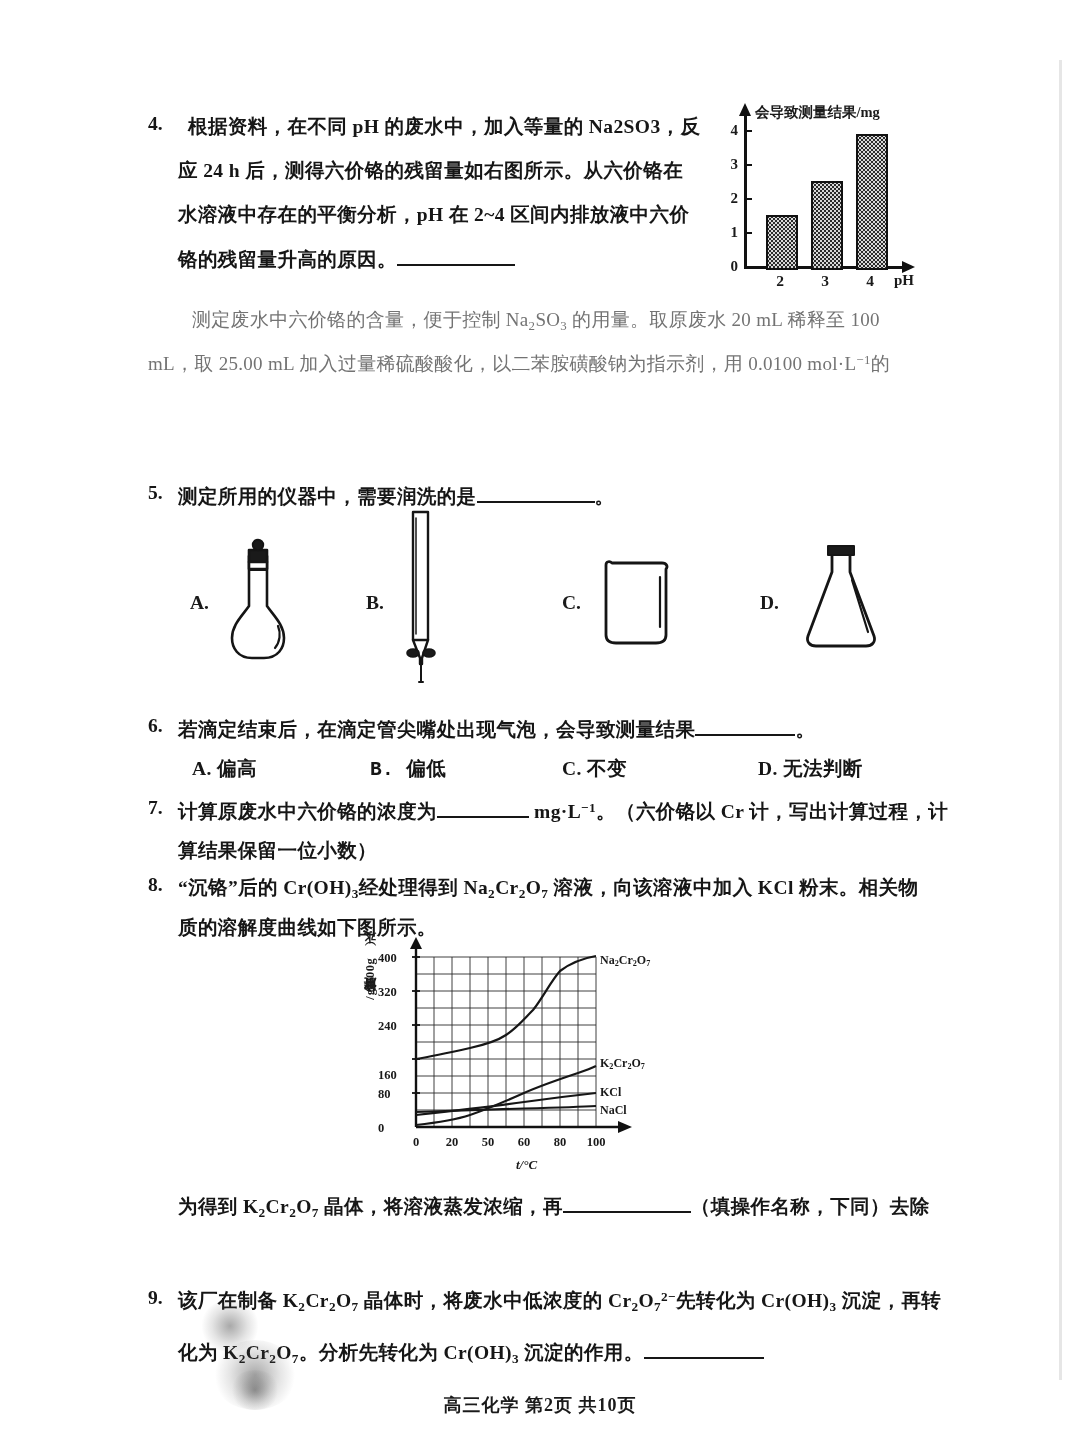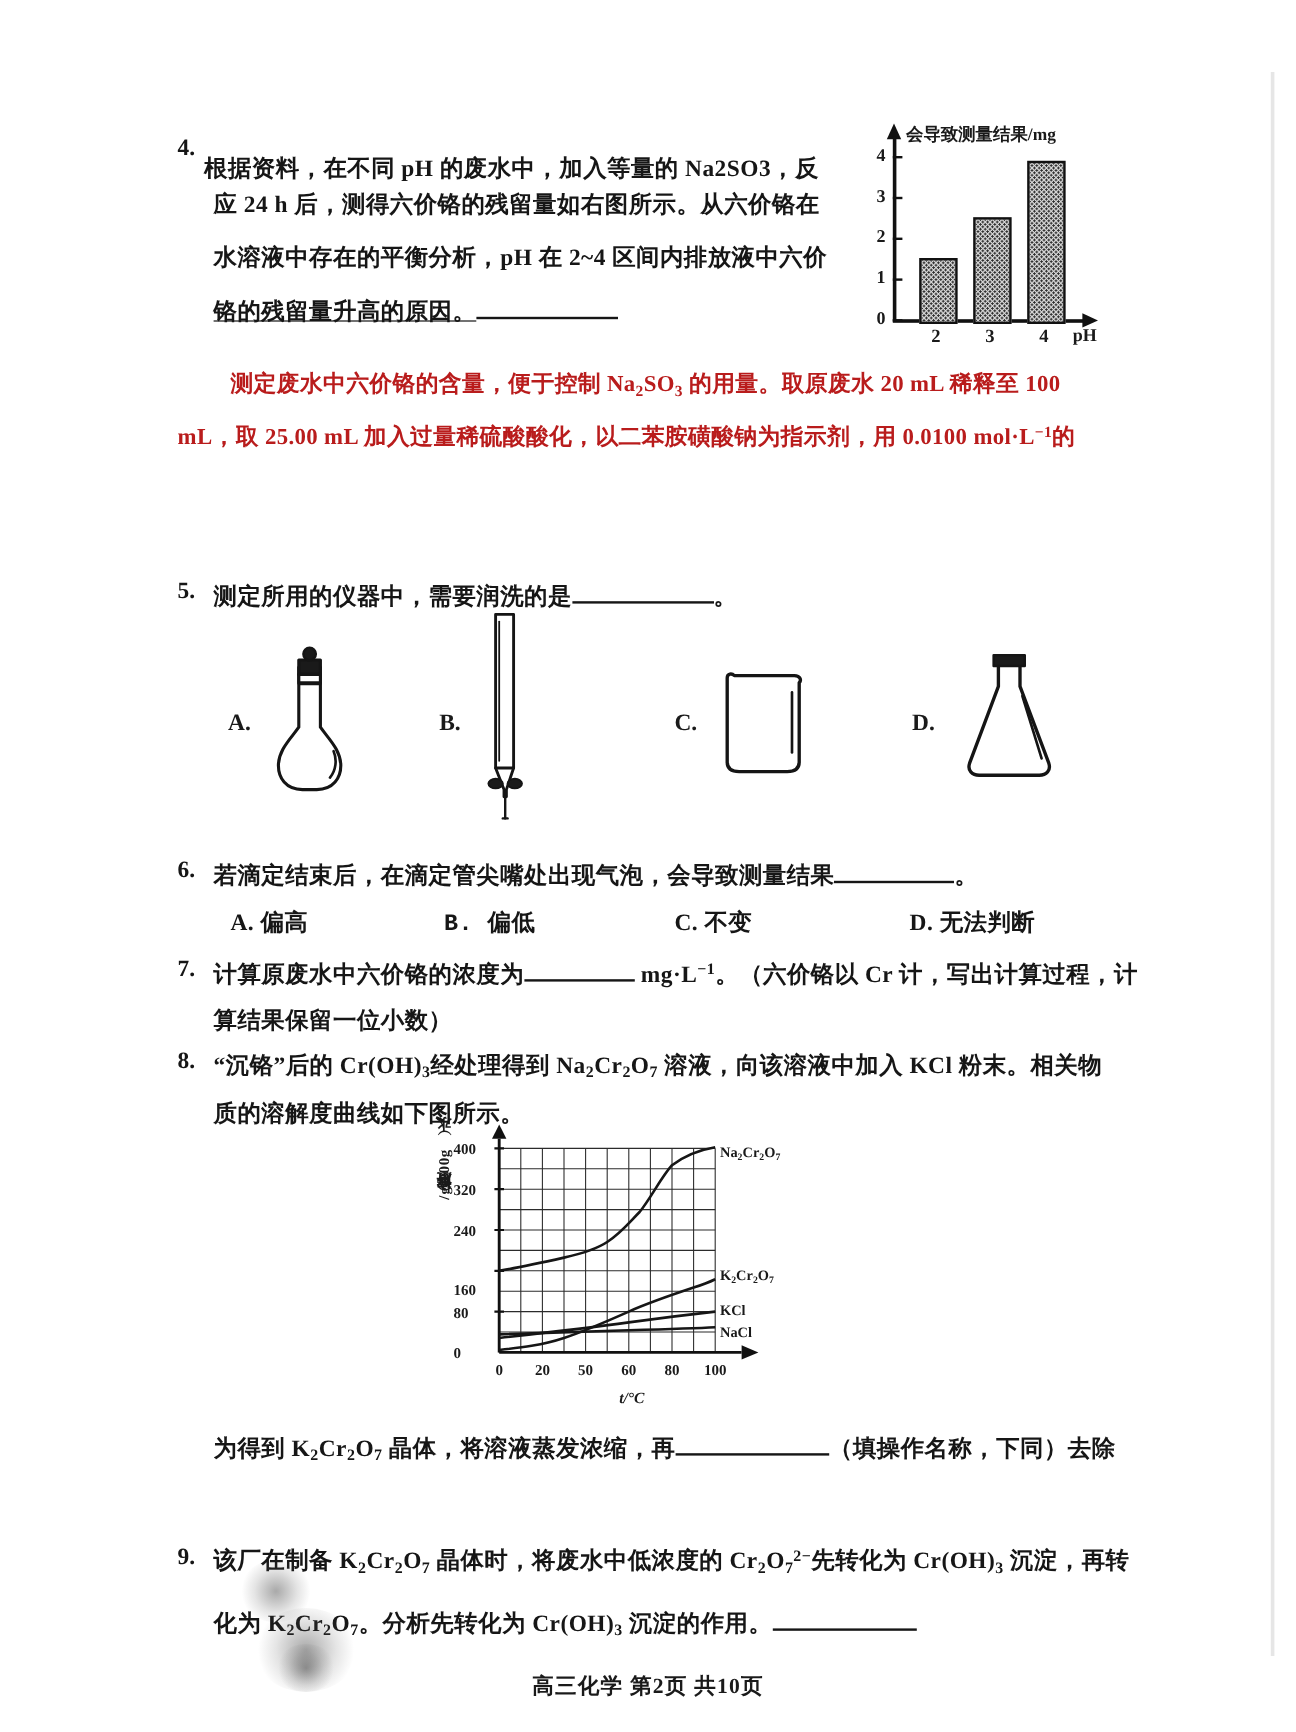--- a/index.html
+++ b/index.html
@@ -44,24 +44,24 @@
   }
   .qnum {
     position: absolute;
     font-size: 19.5px;
     font-weight: 700;
     color: #161616;
   }
   .body-text {
     position: absolute;
     font-size: 19px;
-    font-weight: 700;
+    font-weight: 400;
     letter-spacing: 0.3px;
     white-space: nowrap;
-    color: #b91c1c;
+    color: #737373;
   }
   .blank {
     display: inline-block;
     border-bottom: 2px solid #161616;
     vertical-align: baseline;
   }
   sub { font-size: 0.68em; vertical-align: -0.28em; }
   sup { font-size: 0.68em; vertical-align: 0.45em; }
 
   .opt-label {
@@ -237,30 +237,30 @@
   }
 </style>
 </head>
 <body>
 
 <div class="page">
 
   <div id="scan-edge-line"></div>
 
   <div class="qnum" style="left:148px; top:113px;">4.</div>
-  <div class="qline" style="left:170px; top:113px;margin-top:14px;">
+  <div class="qline" style="left:188px; top:113px;">
     <span>根据资料，在不同 pH 的废水中，加入等量的 Na2SO3，反</span>
   </div>
   <div class="qline" style="left:178px; top:157px;">
     <span>应 24 h 后，测得六价铬的残留量如右图所示。从六价铬在</span>
   </div>
   <div class="qline" style="left:178px; top:201px;">
     <span>水溶液中存在的平衡分析，pH 在 2~4 区间内排放液中六价</span>
   </div>
-  <div class="qline" style="left:178px; top:245px;text-decoration:underline;">
+  <div class="qline" style="left:178px; top:245px;">
     <span>铬的残留量升高的原因。</span><span class="blank" style="width:118px; height:19px;"></span>
   </div>
 
   <div id="bar-chart">
     <div class="bc-title">会导致测量结果/mg</div>
     <div class="bc-yarrow"></div>
     <div class="bc-yaxis"></div>
     <div class="bc-xaxis"></div>
     <div class="bc-xarrow"></div>
 

